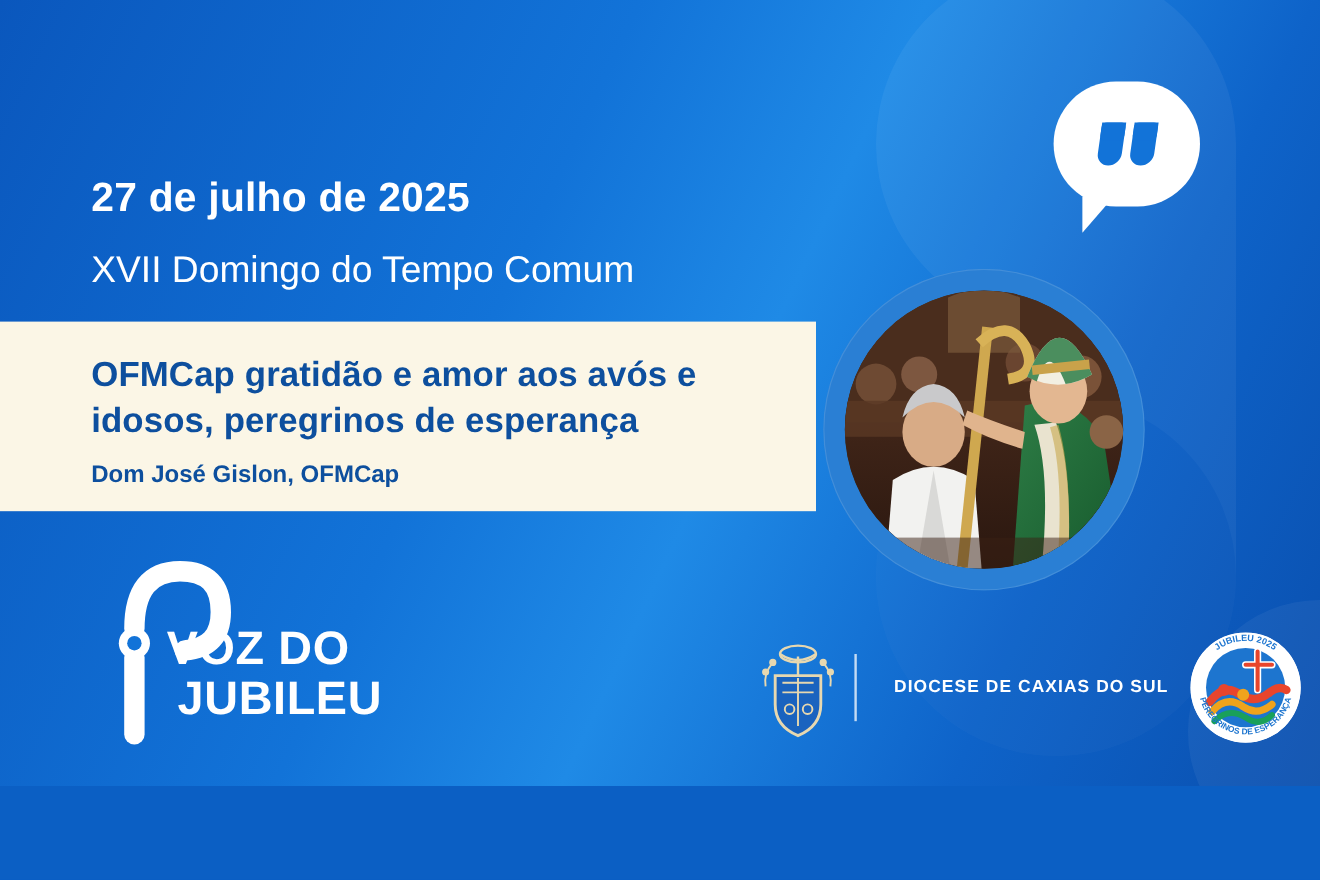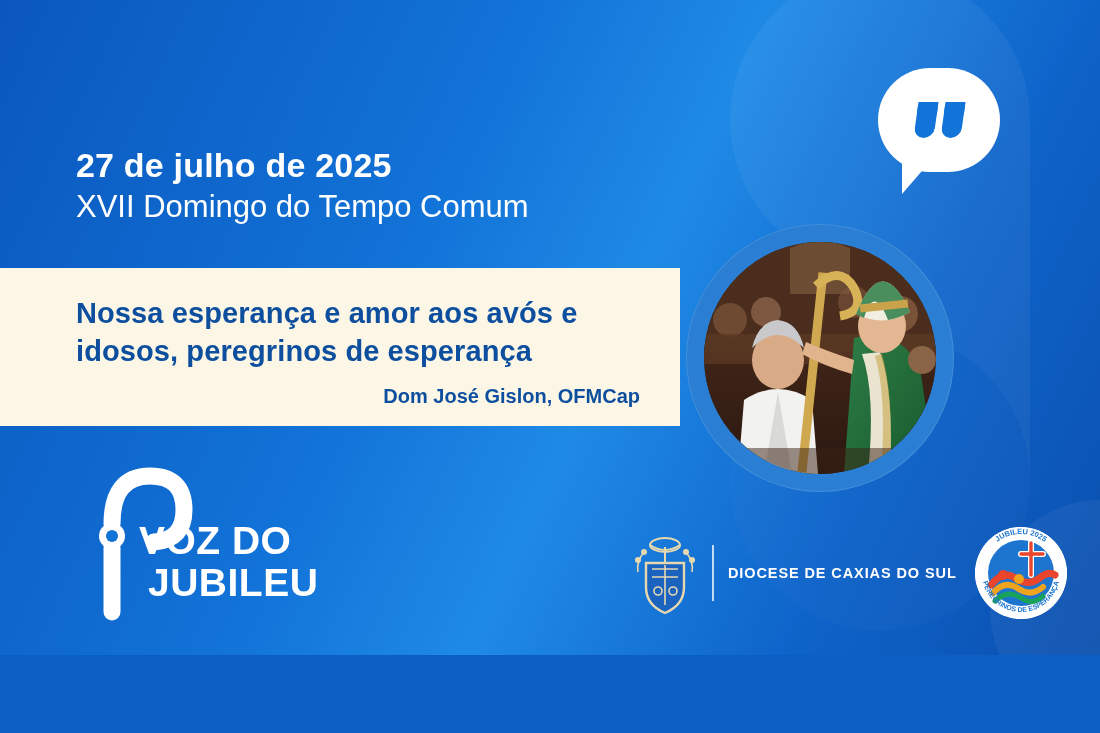--- a/index.html
+++ b/index.html
@@ -96,21 +96,21 @@
     font-size: 34px;
     font-weight: bold;
     letter-spacing: 0.2px;
     line-height: 1.18;
   }
   .sunday-line {
     color: #ffffff;
     font-size: 31px;
     font-weight: normal;
     line-height: 1.3;
-    margin-top: 2px;
+    margin-top: 20px;
   }
 
   
   .title-band {
     position: absolute;
     left: 0;
     top: 268px;
     width: 680px;
     height: 158px;
     background: #fbf6e6;
@@ -123,21 +123,20 @@
     font-size: 29px;
     font-weight: bold;
     line-height: 1.32;
     letter-spacing: 0.1px;
   }
   .author-text {
     color: #0d4f9e;
     font-size: 20px;
     font-weight: bold;
     margin-top: 14px;
-    text-align: right;
   }
 
   
   .photo-ring {
     position: absolute;
     left: 686px;
     top: 224px;
     width: 268px;
     height: 268px;
     border-radius: 50%;
@@ -201,20 +200,21 @@
     height: 56px;
     background: rgba(255,255,255,0.75);
     margin: 0 14px 0 10px;
   }
   .diocese-name {
     color: #ffffff;
     font-size: 14.5px;
     font-weight: bold;
     letter-spacing: 0.9px;
     white-space: nowrap;
+    margin-left: 17px;
   }
   .jubilee {
     margin-left: 18px;
     width: 92px;
     height: 92px;
     border-radius: 50%;
     background: #ffffff;
     position: relative;
     overflow: hidden;
   }
@@ -244,21 +244,21 @@
       </div>
   </div>
 
   <div class="date-block">
     <div class="date-line">27 de julho de 2025</div>
     <div class="sunday-line">XVII Domingo do Tempo Comum</div>
   </div>
 
   <div class="title-band">
     <div class="inner">
-      <div class="title-text">Nossa esperança e amor aos avós e</div>
+      <div class="title-text">OFMCap gratidão e amor aos avós e</div>
       <div class="title-text">idosos, peregrinos de esperança</div>
       <div class="author-text">Dom José Gislon, OFMCap</div>
     </div>
   </div>
 
   <div class="photo-ring">
     <div class="photo">
       <svg width="232" height="232" viewBox="0 0 232 232">
         <defs>
           <clipPath id="pc">

